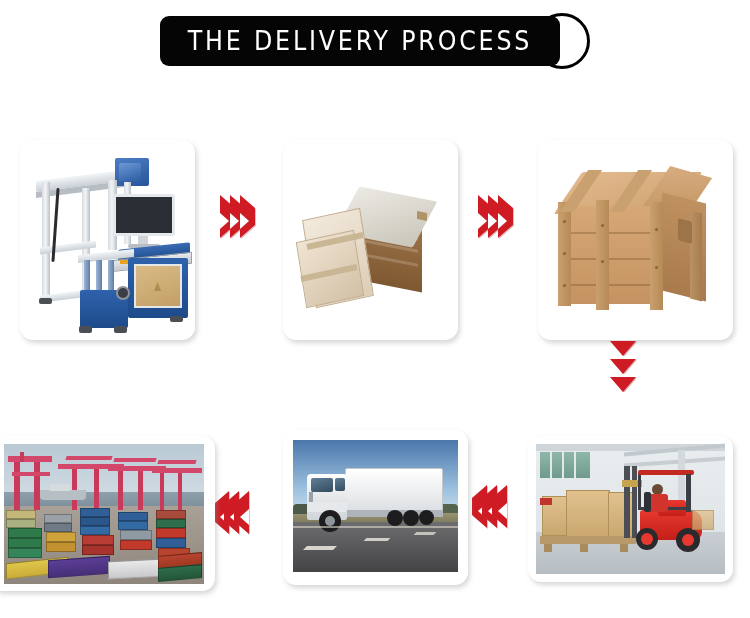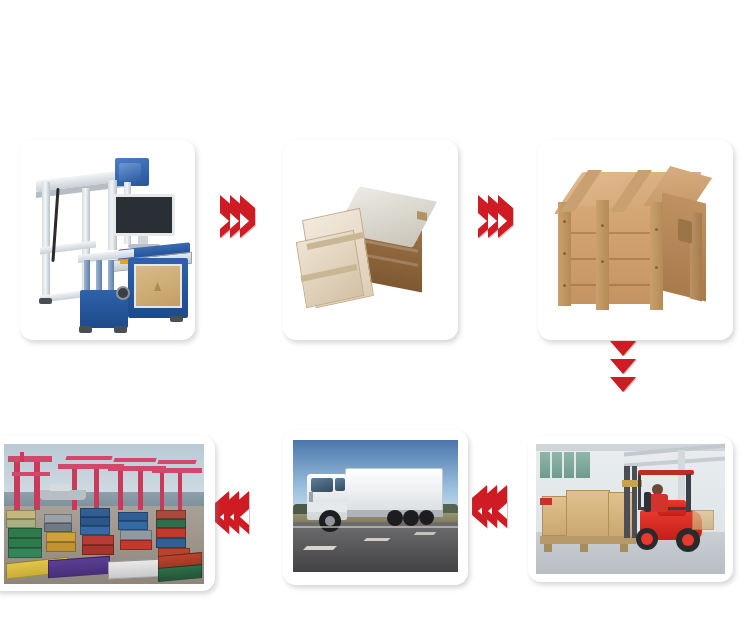--- a/index.html
+++ b/index.html
@@ -197,20 +197,26 @@
   .pt-ground { position:absolute; background:linear-gradient(180deg,#a9a097,#8e867d); }
   .crane-leg { position:absolute; background:#c8395a; }
   .crane-bm  { position:absolute; background:#d2476a; }
   .ctr       { position:absolute; border:1px solid rgba(0,0,0,0.28); }
 </style>
 </head>
 <body>
 
 <div id="page">
 
+  <div id="title-banner">
+    <div id="title-circle-outline"></div>
+    <div id="title-circle-fill"></div>
+    <div id="title-plate" style="background: rgb(5, 5, 5);"></div>
+    <div id="title-text">THE DELIVERY PROCESS</div>
+  </div>
 
   <div class="card" style="left:20px; top:140px; width:175px; height:200px;">
     <div class="card-media">
 
       <div class="lm-frame-h" style="left:16px; top:34px; width:112px; height:11px; transform:skewY(-7deg); border-radius:2px;"></div>
       <div class="lm-frame-h" style="left:16px; top:45px; width:112px; height:6px; transform:skewY(-7deg); background:#b6bdc3;"></div>
 
       <div style="position:absolute; left:95px; top:18px; width:34px; height:28px; background:linear-gradient(160deg,#4d7ec4,#27549b); border-radius:2px;"></div>
       <div style="position:absolute; left:99px; top:23px; width:22px; height:18px; background:linear-gradient(160deg,#6d98d4,#2d5ca4); border-radius:2px;"></div>
 

